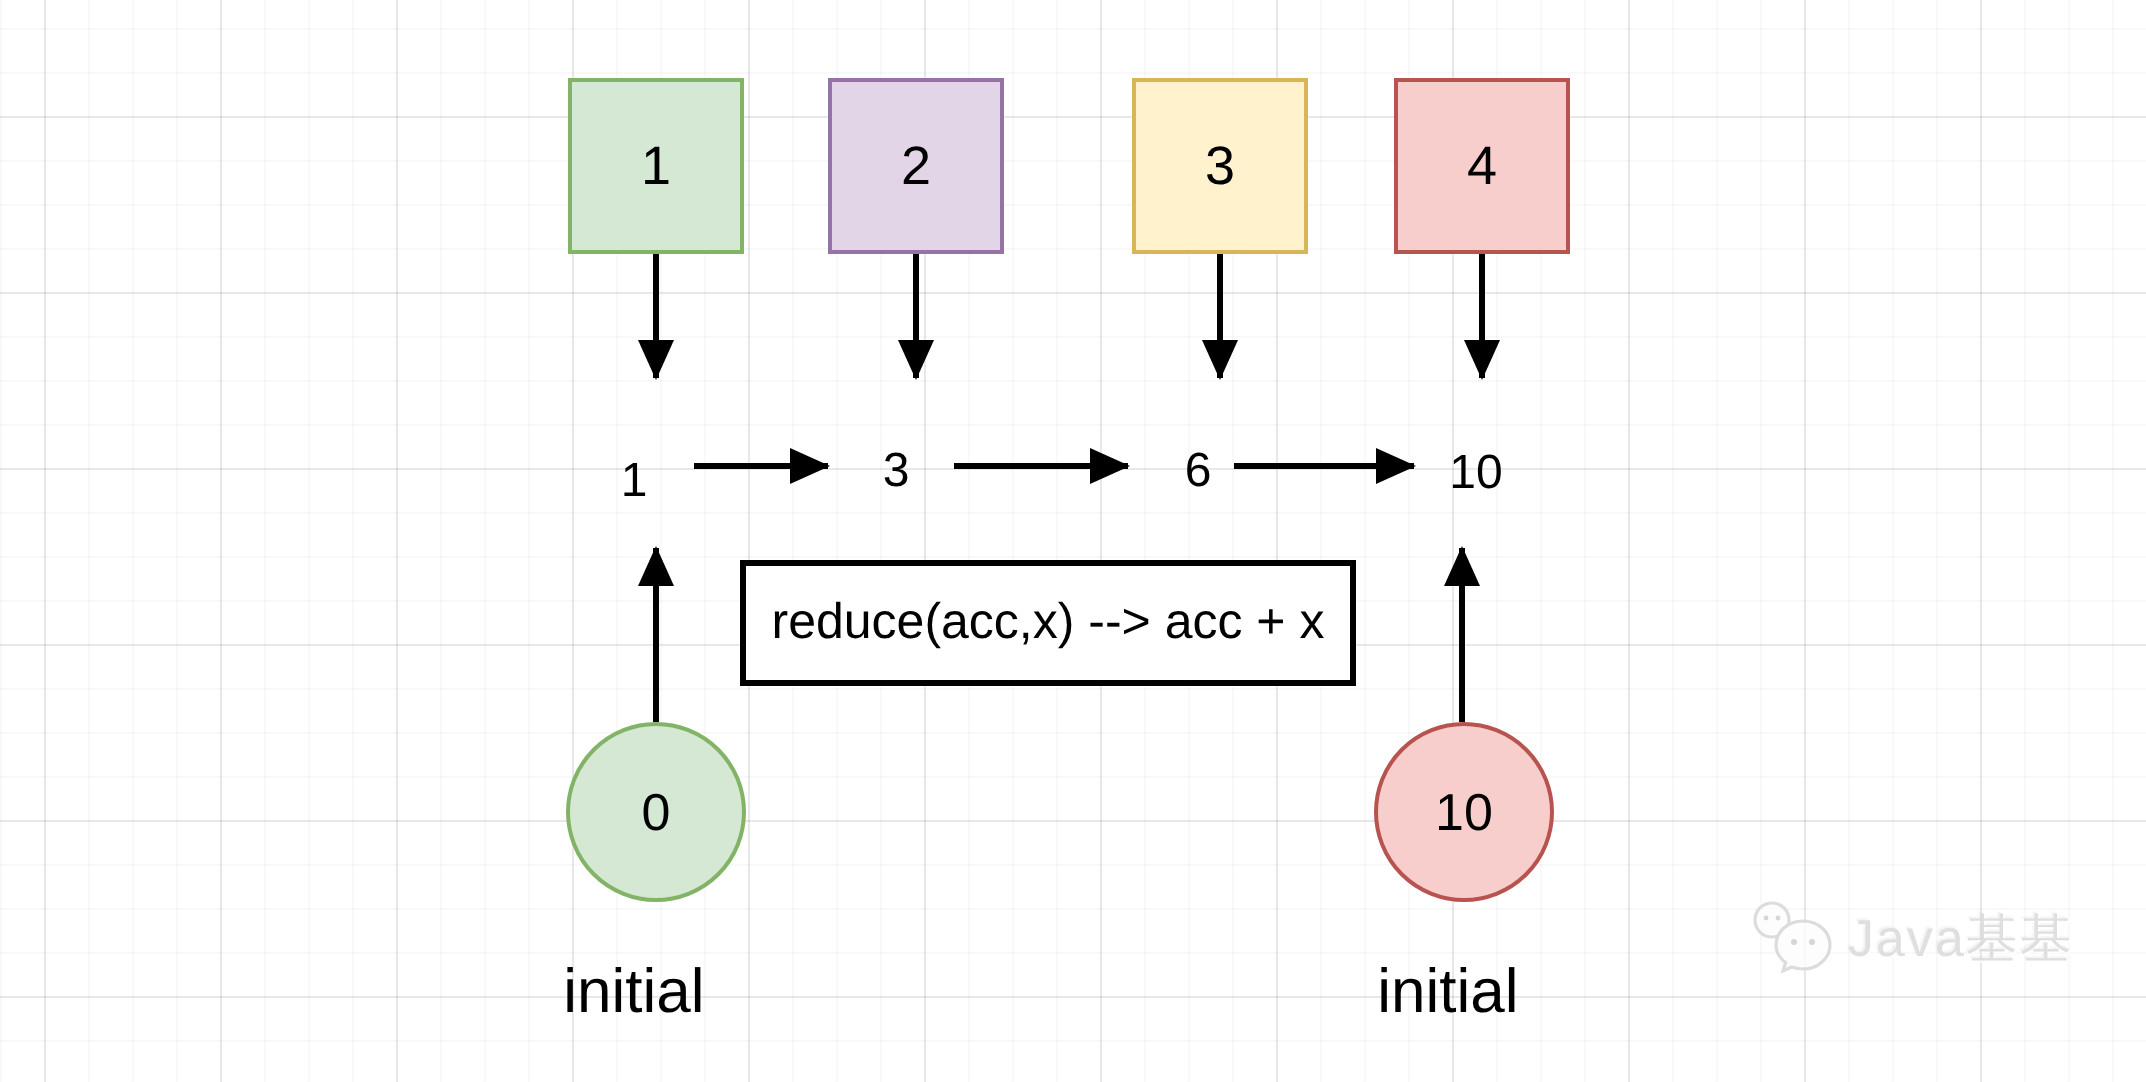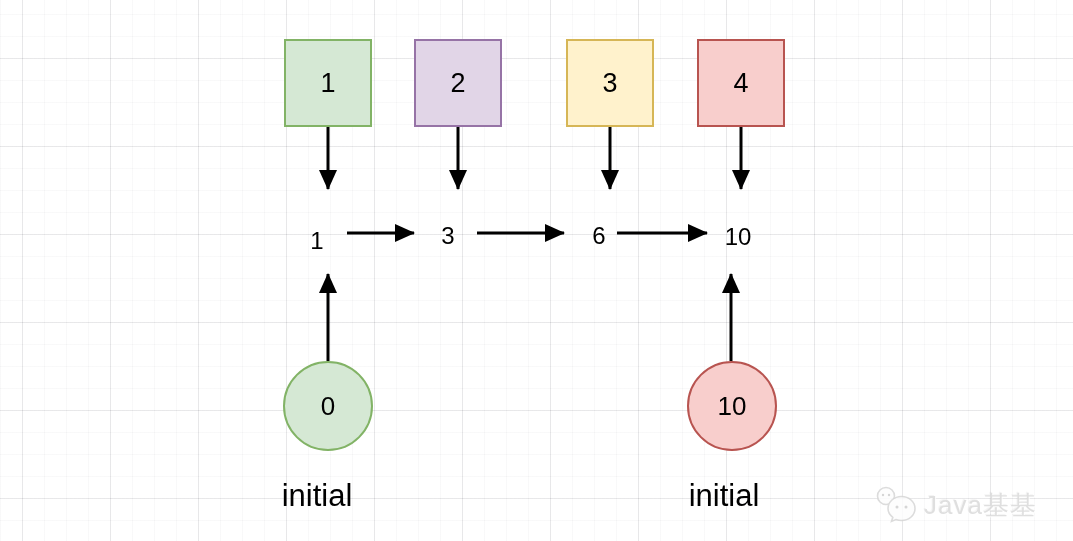--- a/index.html
+++ b/index.html
@@ -71,21 +71,21 @@
   }
   .node-caption {
     position: absolute;
     transform: translate(-50%, -50%);
     top: 496px;
     font-size: 31px;
     white-space: nowrap;
   }
   .watermark {
     position: absolute;
-    left: 874px; top: 484px;
+    left: 874px; top: 448px;
     display: flex;
     align-items: center;
     gap: 4px;
     opacity: 0.85;
     text-align: center;
   }
   .watermark-text {
     font-size: 26px;
     color: #dadada;
     text-shadow: 1px 1px 0 rgba(255,255,255,0.95), -1px -1px 1px rgba(0,0,0,0.06);
@@ -128,20 +128,23 @@
   </div>
   <div class="node-box" style="left: 697px; background: rgb(248, 206, 204); border-color: rgb(184, 84, 80);">
     <span>4</span>
   </div>
 
   <span class="flow-value" style="left:317px; top:241px">1</span>
   <span class="flow-value" style="left:448px; top:236px">3</span>
   <span class="flow-value" style="left:599px; top:236px">6</span>
   <span class="flow-value" style="left:738px; top:237px">10</span>
 
+  <div class="function-box">
+    <span>reduce(acc,x) --&gt; acc + x</span>
+  </div>
 
   <div class="node-circle" style="left: 283px; background: rgb(213, 232, 212); border-color: rgb(130, 179, 102);">
     <span>0</span>
   </div>
   <div class="node-circle" style="left: 687px; background: rgb(248, 206, 204); border-color: rgb(184, 84, 80);">
     <span>10</span>
   </div>
 
   <span class="node-caption" style="left:317px">initial</span>
   <span class="node-caption" style="left:724px">initial</span>

